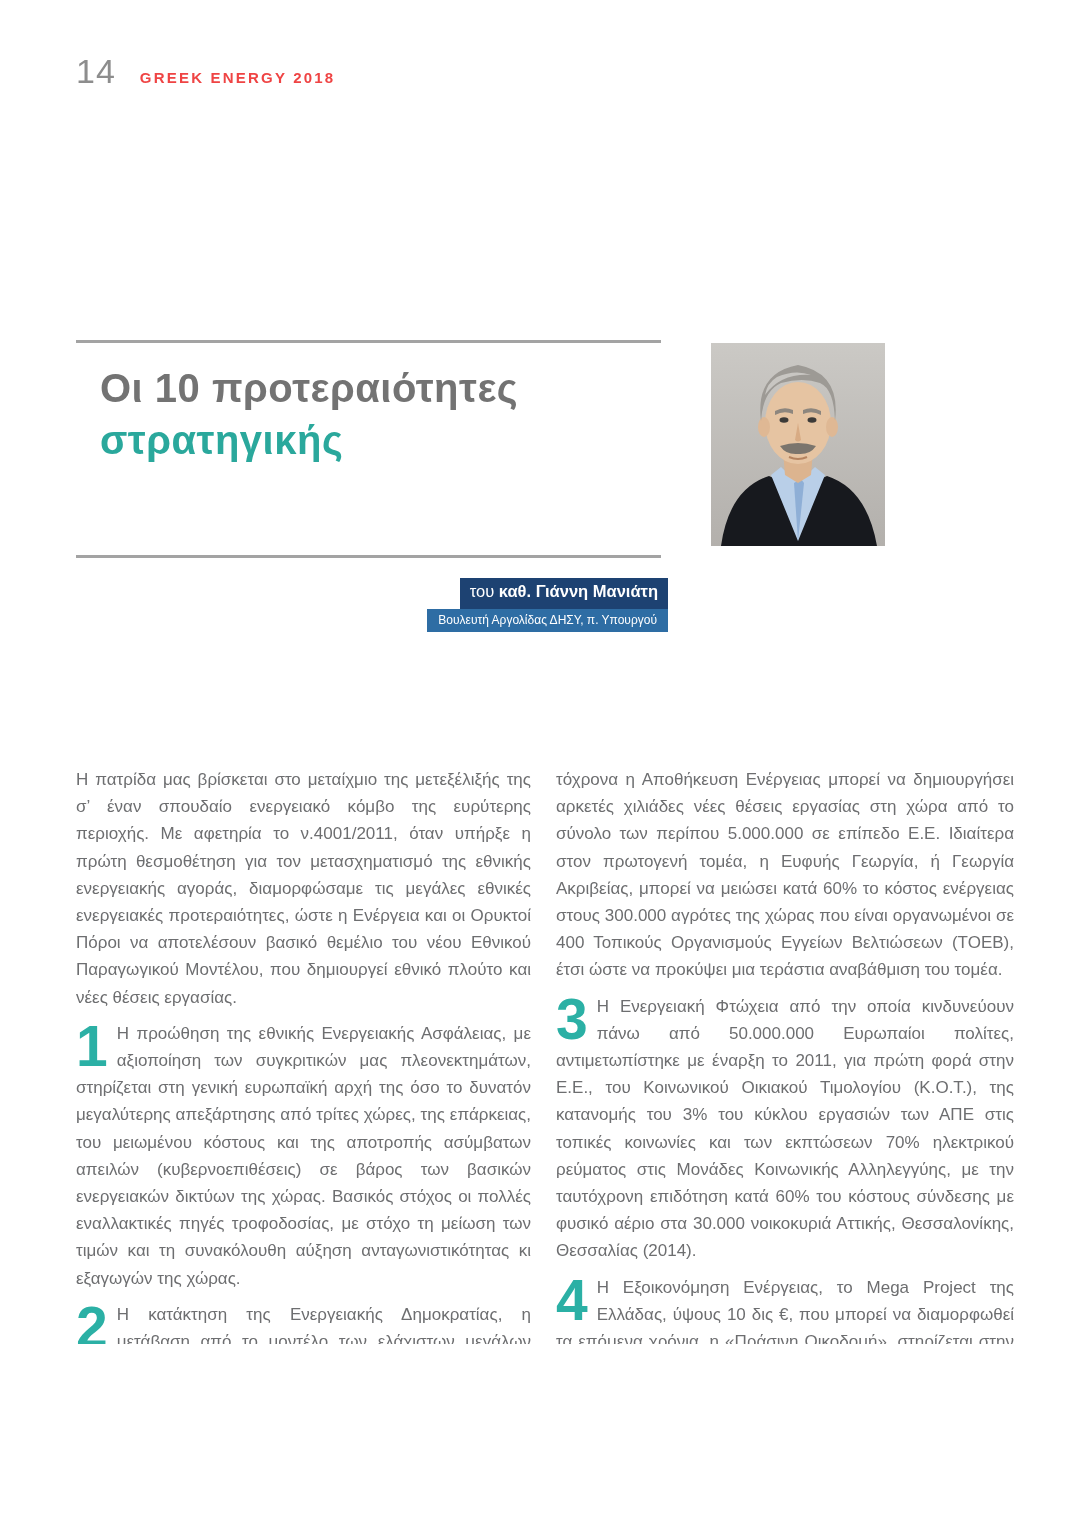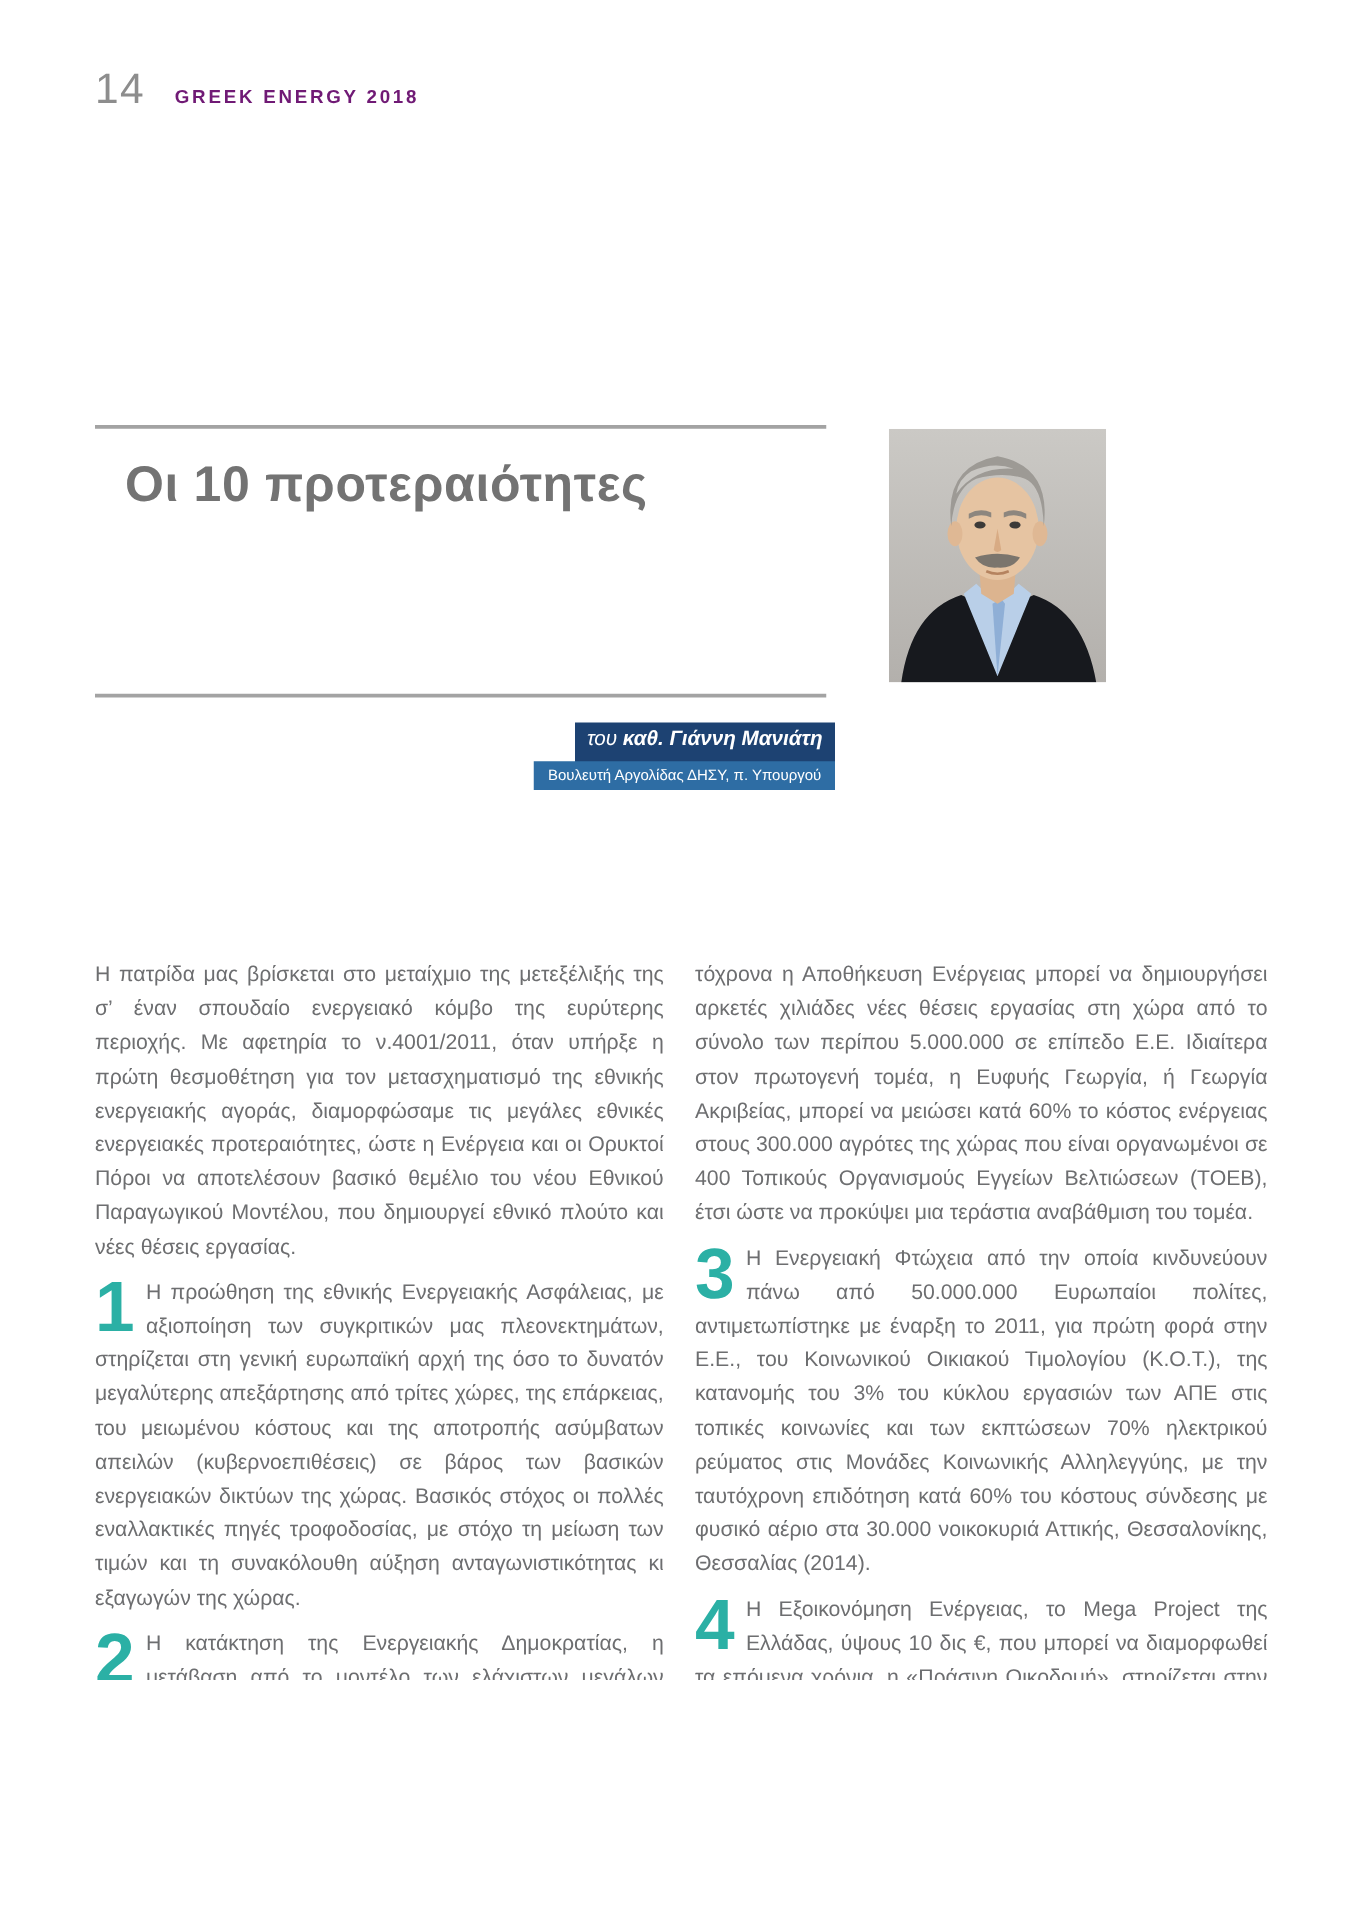--- a/index.html
+++ b/index.html
@@ -8,38 +8,38 @@
     width: 1089px;
     height: 1344px;
     background: #ffffff;
     font-family: "Liberation Sans", "DejaVu Sans", sans-serif;
     overflow: hidden;
   }
 
   
   .header { position: absolute; left: 76px; top: 52px; display: flex; align-items: baseline; gap: 24px; }
   .page-number { font-size: 34px; font-weight: 400; color: #8d8d8d; letter-spacing: 1px; }
-  .magazine-title { font-size: 15px; font-weight: 700; color: #701a75; letter-spacing: 2.2px; }
+  .magazine-title { font-size: 15px; font-weight: 700; color: #ef4444; letter-spacing: 2.2px; }
 
   
   .rule { position: absolute; left: 76px; width: 585px; border-top: 3px solid #a3a3a3; height: 0; }
   .rule-top { top: 340px; }
   .rule-bottom { top: 555px; }
 
   
   .title { position: absolute; left: 100px; top: 362px; font-weight: 700; font-size: 40px; line-height: 52px; letter-spacing: 0.5px; }
   .title-line-1 { color: #737373; }
   .title-line-2, .title-line-3 { color: #2aa89c; }
 
   
   .photo { position: absolute; left: 711px; top: 343px; width: 174px; height: 203px; overflow: hidden; }
 
   
   .byline-bar { position: absolute; right: 421px; color: #ffffff; white-space: nowrap; }
-  .byline-1 { top: 578px; background: #1d4272; font-size: 16.5px; padding: 4px 10px 21px; font-style: italic; }
+  .byline-1 { top: 578px; background: #1d4272; font-size: 16.5px; padding: 4px 10px 21px; }
   .byline-1 .byline-author { font-weight: 700; }
   .byline-2 { top: 609px; background: #2e6da4; font-size: 12px; padding: 4px 11px 5px; }
 
   
   .col { position: absolute; top: 766px; color: #6d6e70; font-size: 17px; line-height: 27.2px; text-align: justify; }
   .col-left  { left: 76px;  width: 455px; }
   .col-right { left: 556px; width: 458px; }
   .col p { margin: 0 0 9px 0; }
   .dropcap {
     float: left;
@@ -56,20 +56,21 @@
 <div class="page">
 
   <div class="header">
     <span class="page-number">14</span>
     <span class="magazine-title">GREEK ENERGY 2018</span>
   </div>
 
   <div class="rule rule-top"></div>
   <div class="title">
     <div class="title-line-1">Οι 10 προτεραιότητες</div>
+    <div class="title-line-3">στρατηγικής</div>
   </div>
   <div class="rule rule-bottom"></div>
 
   <div class="photo">
     <svg width="174" height="203" viewBox="0 0 174 203" xmlns="http://www.w3.org/2000/svg">
       <defs>
         <linearGradient id="bg" x1="0" y1="0" x2="0" y2="1">
           <stop offset="0" stop-color="#cbc9c5"></stop>
           <stop offset="1" stop-color="#b3b0ac"></stop>
         </linearGradient>

